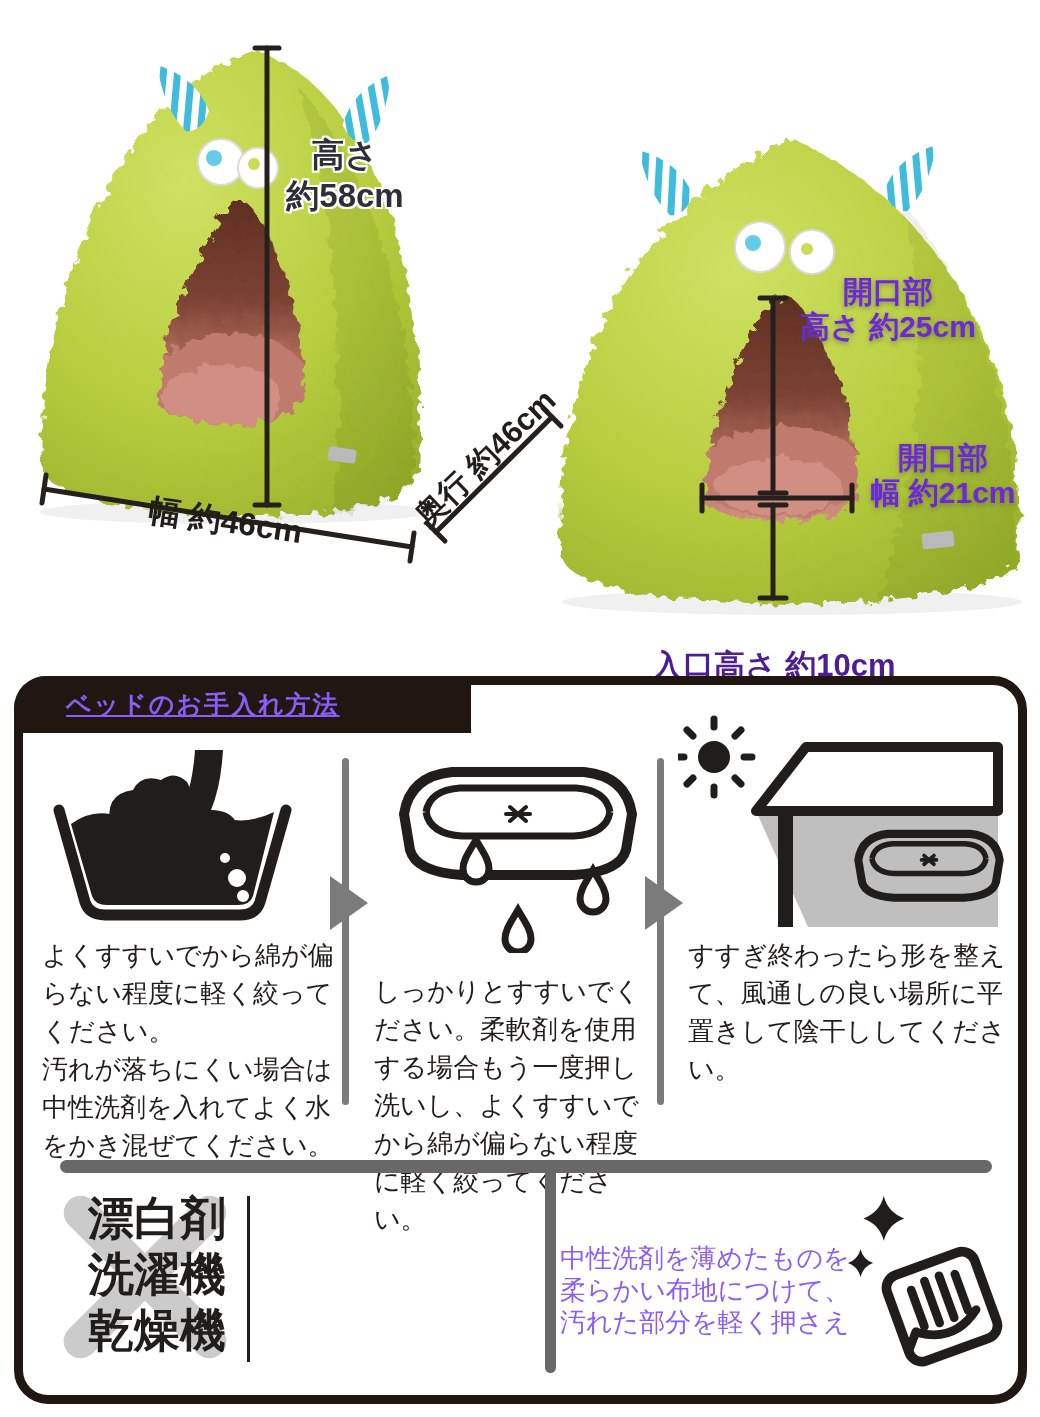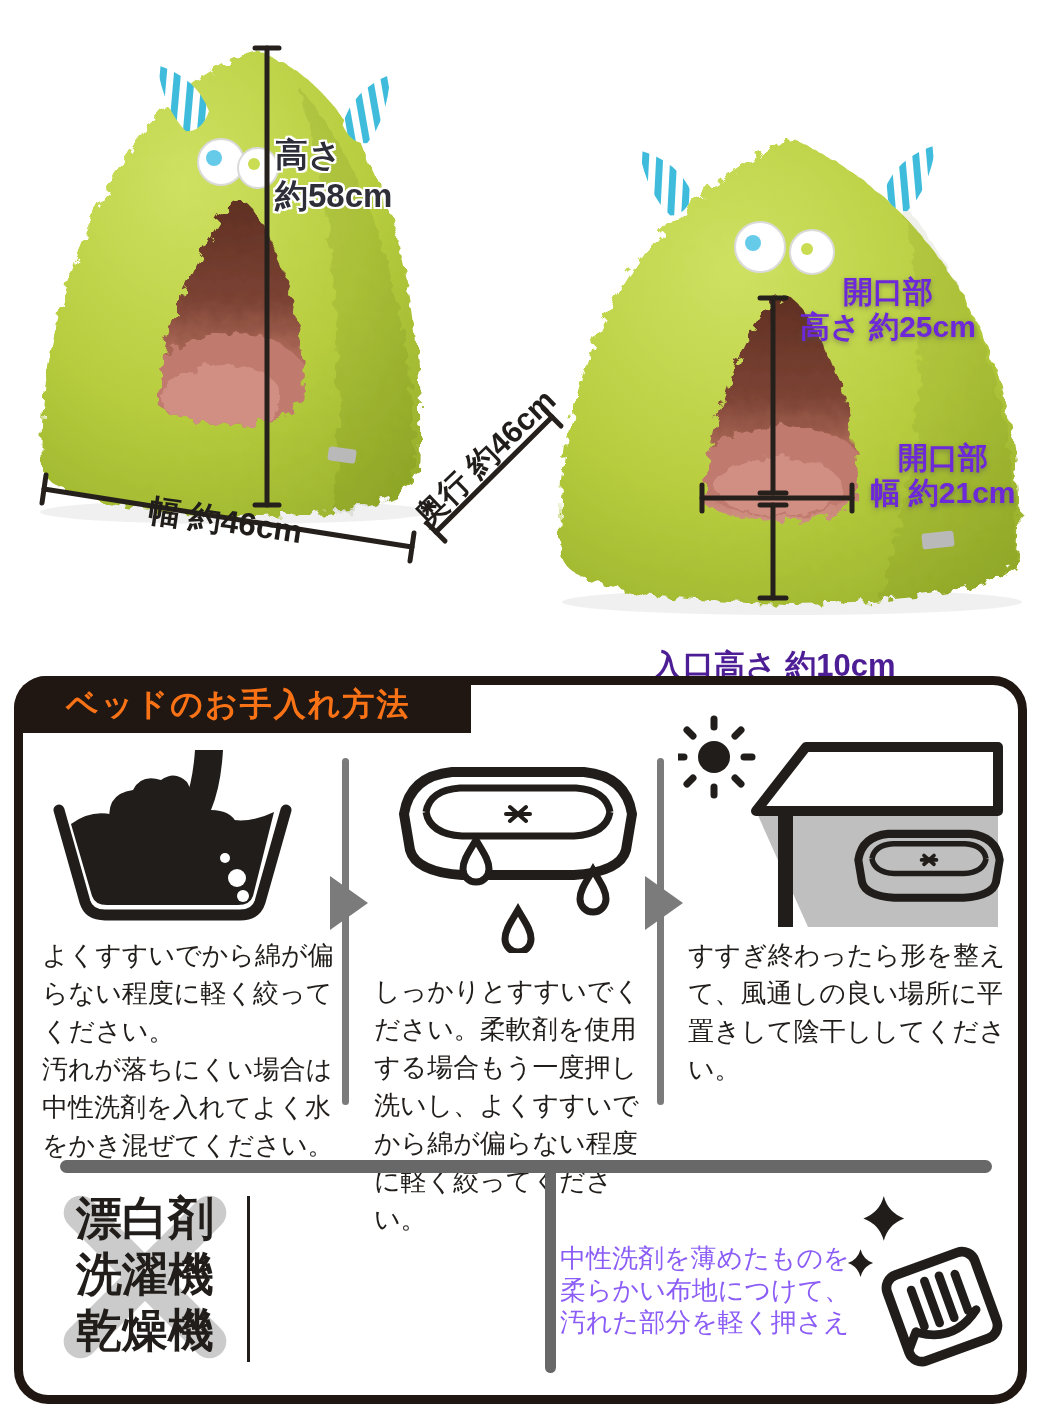--- a/index.html
+++ b/index.html
@@ -5,53 +5,53 @@
   html,body{margin:0;padding:0;background:#ffffff;}
   #canvas{
     position:relative;width:1040px;height:1417px;background:#ffffff;overflow:hidden;
     font-family:"Liberation Sans","DejaVu Sans",sans-serif;color:#211d1a;
   }
   .abs{position:absolute;}
   .pre{white-space:pre-line;}
   
   .dim-label{font-weight:700;line-height:1.15;}
   #label-height58{
-    left:275px;top:134px;width:140px;font-size:33px;line-height:41px;
+    left:275px;top:134px;width:140px;text-align:center;font-size:33px;line-height:41px;
     color:#2d2e38;
     text-shadow:-2px -2px 0 #fff,2px -2px 0 #fff,-2px 2px 0 #fff,2px 2px 0 #fff,
                  0 -2px 0 #fff,0 2px 0 #fff,-2px 0 0 #fff,2px 0 0 #fff;
   }
   #label-width46{left:118px;top:503px;width:215px;text-align:center;font-size:32px;
     transform:rotate(8.5deg);color:#211d1a;}
   #label-depth46{left:408px;top:508px;font-size:31px;color:#211d1a;
     transform-origin:0 0;transform:rotate(-44deg);white-space:nowrap;}
   .white-dim{color:#6d28d9;text-shadow:0 2px 5px rgba(80,80,80,.55);}
   #label-open-height{left:788px;top:274px;width:200px;text-align:center;font-size:30px;line-height:35px;}
   #label-open-width{left:843px;top:440px;width:200px;text-align:center;font-size:30px;line-height:35px;}
   #label-entrance{left:652px;top:612px;font-size:31px;color:#4c1d95;white-space:nowrap;margin-top:36px;}
   
   #care-frame{left:14px;top:676px;width:1013px;height:728px;border:9px solid #201713;
     border-radius:34px;box-sizing:border-box;}
   #care-title-banner{left:14px;top:676px;width:457px;height:57px;background:#201713;
     border-radius:32px 0 0 0;display:flex;align-items:center;}
-  #care-title-banner .t{color:#f97316;font-size:32px;font-weight:700;letter-spacing:2px;padding-left:52px;}
+  #care-title-banner .t{color:#8b5cf6;font-size:25px;font-weight:700;letter-spacing:2px;padding-left:52px;text-decoration:underline;}
   .vdivider{width:7px;height:347px;background:#7b7b7b;border-radius:4px;top:758px;}
   .arrow-right{width:0;height:0;border-top:27px solid transparent;border-bottom:27px solid transparent;
     border-left:38px solid #7b7b7b;top:876px;}
   #hdivider{left:60px;top:1160px;width:932px;height:13px;background:#686868;border-radius:7px;}
   .step-text{font-size:26px;line-height:38px;color:#211d1a;}
   #step1-text{left:42px;top:936px;width:300px;}
   #step2-text{left:374px;top:936px;width:272px;margin-top:36px;}
   #step3-text{left:688px;top:936px;width:320px;}
   
   #cross-box{left:64px;top:1194px;width:162px;height:166px;}
   .cross-bar{position:absolute;left:50%;top:50%;width:216px;height:34px;background:#cbcbcb;border-radius:17px;}
   .cross-bar.a{transform:translate(-50%,-50%) rotate(45deg);}
   .cross-bar.b{transform:translate(-50%,-50%) rotate(-45deg);}
-  #prohibited-items{left:64px;top:1190px;width:162px;text-align:center;}
+  #prohibited-items{left:64px;top:1190px;width:162px;text-align:right;}
   #prohibited-items .item{font-size:46px;font-weight:700;line-height:56px;color:#211d1a;}
   #thin-divider{left:247px;top:1196px;width:3px;height:166px;background:#211d1a;}
   #prohibited-note{left:268px;top:1212px;width:265px;font-size:25px;line-height:37px;color:#211d1a;}
   
   #ld-vbar{left:545px;top:1168px;width:11px;height:205px;background:#686868;border-radius:0 0 6px 6px;}
   #ld-title{left:560px;top:1192px;font-size:30px;font-weight:700;color:#595757;letter-spacing:1px;}
   #ld-text{left:560px;top:1242px;width:300px;font-size:26px;line-height:32px;color:#8b5cf6;}
 </style>
 </head>
 <body>

